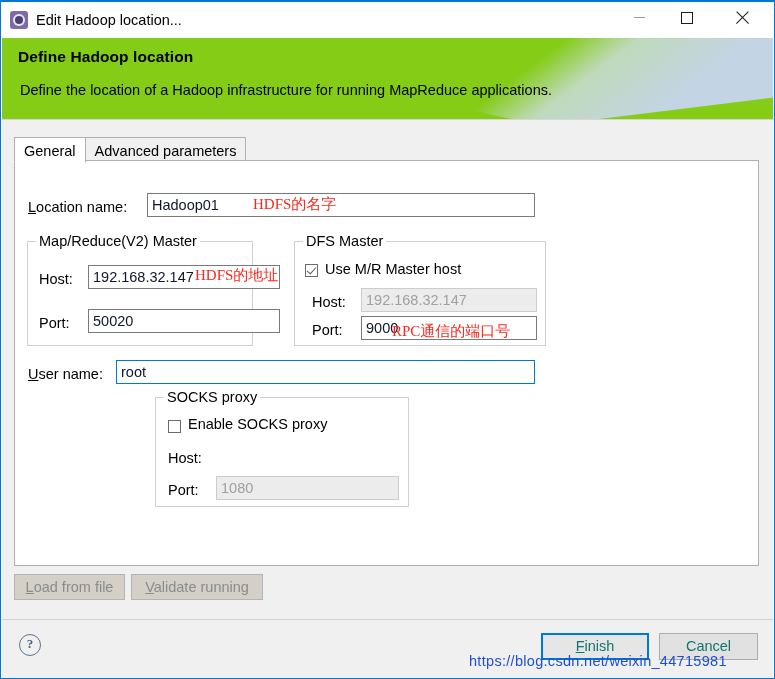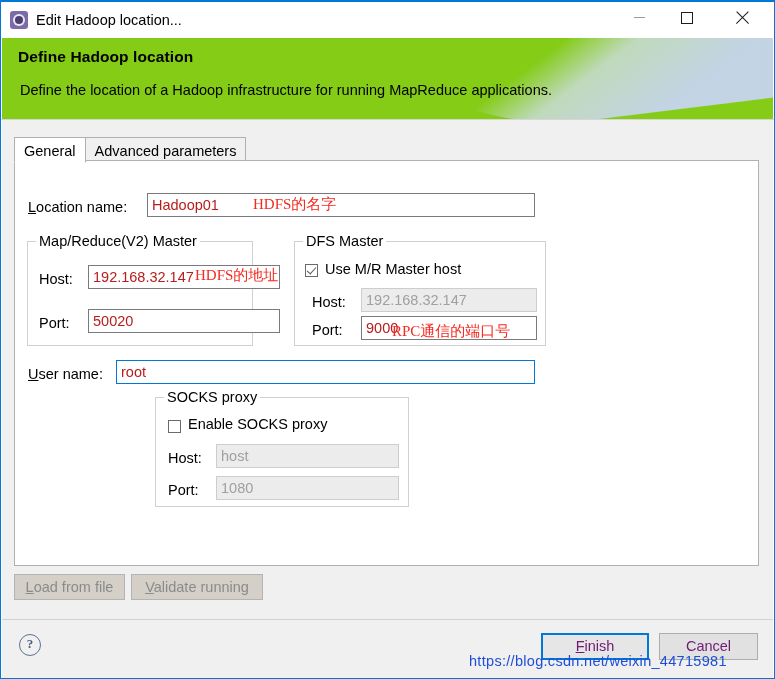--- a/index.html
+++ b/index.html
@@ -200,21 +200,21 @@
   }
   .mn { text-decoration: underline; }
 
   .field {
     position: absolute;
     box-sizing: border-box;
     border: 1px solid #7a7a7a;
     background: #ffffff;
     font-family: "Liberation Sans", sans-serif;
     font-size: 14.5px;
-    color: #b91c1c;
+    color: #0f172a;
     padding: 0 4px;
     line-height: 22px;
     height: 24px;
     white-space: nowrap;
     overflow: hidden;
   }
   .field.focused {
     border: 1px solid #0078d7;
   }
   .field.disabled {
@@ -305,21 +305,21 @@
   }
   .dlgbtn {
     position: absolute;
     box-sizing: border-box;
     height: 27px;
     border: 1px solid #adadad;
     background: #e1e1e1;
     font-size: 14.5px;
     line-height: 25px;
     text-align: center;
-    color: #701a75;
+    color: #0f766e;
   }
   .dlgbtn.default {
     border: 2px solid #0078d7;
     background: #e6e6e6;
     line-height: 23px;
   }
 
   #watermark {
     position: absolute;
     left: 468px; top: 651px;
@@ -391,21 +391,20 @@
       <div class="annot" style="left:377px;top:161px;">RPC通信的端口号</div>
 
       <div class="lbl" style="position:absolute;left:13px;top:205px;"><span class="mn">U</span><span>ser name:</span></div>
       <div class="field focused" style="left:101px;top:199px;width:419px;">root</div>
 
       <div class="groupbox" style="left:140px;top:236px;width:254px;height:110px;">
         <div class="group-title">SOCKS proxy</div>
         <div class="cbox" style="left:12px;top:22px;"></div>
         <div class="lbl" style="position:absolute;left:32px;top:18px;">Enable SOCKS proxy</div>
         <div class="lbl" style="position:absolute;left:12px;top:52px;">Host:</div>
-        <div class="field disabled" style="left:60px;top:46px;width:183px;">host</div>
         <div class="lbl" style="position:absolute;left:12px;top:84px;">Port:</div>
         <div class="field disabled" style="left:60px;top:78px;width:183px;">1080</div>
       </div>
 
     </div>
 
     <div class="smallbtn" style="left:12px;top:454px;width:111px;"><span class="mn">L</span><span>oad from file</span></div>
     <div class="smallbtn" style="left:129px;top:454px;width:132px;"><span class="mn">V</span><span>alidate running</span></div>
 
   </div>

